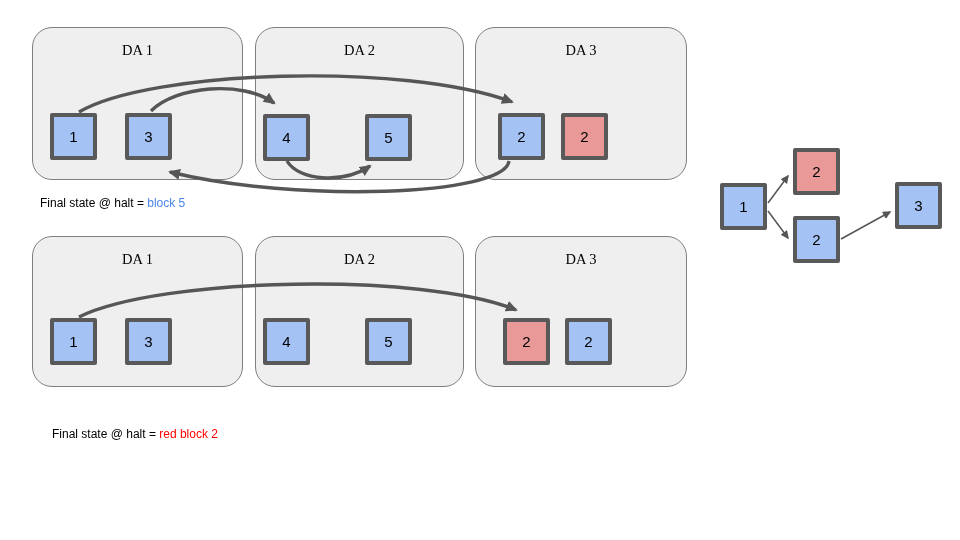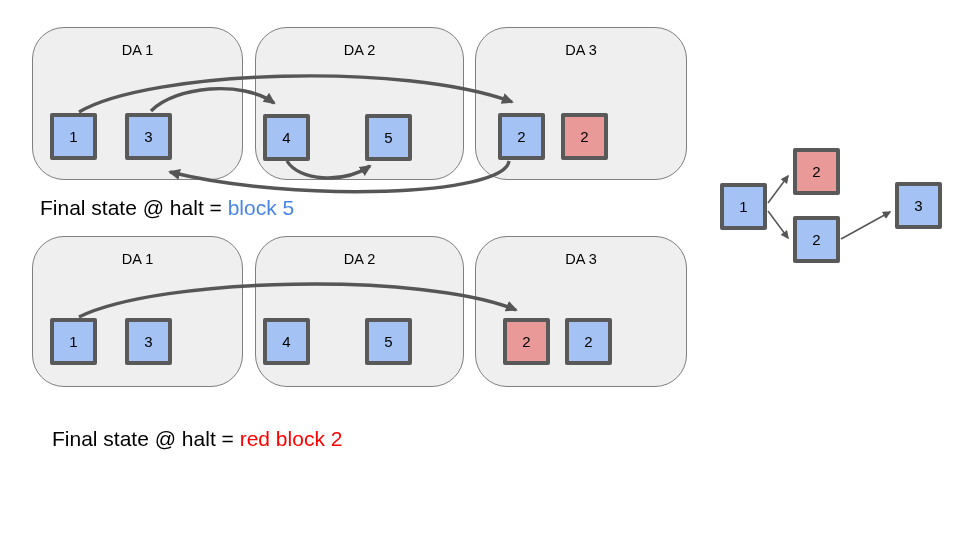--- a/index.html
+++ b/index.html
@@ -2,35 +2,35 @@
 <html><head>
 <meta charset="utf-8">
 <style>
   html,body{margin:0;padding:0;background:#ffffff;}
   .canvas{
     position:relative;width:960px;height:540px;overflow:hidden;
     font-family:"Liberation Sans", sans-serif;background:#ffffff;color:#000;
   }
   .da{
     position:absolute;background:#efefef;border:1px solid #7f7f7f;
-    border-radius:32px;box-sizing:border-box;z-index:1;
+    border-radius:20px;box-sizing:border-box;z-index:1;font-family:Liberation Serif, serif;
   }
   .da-label{
     position:absolute;top:14px;left:0;width:100%;text-align:center;
     font-size:14.5px;color:#000;
   }
   .block{
     position:absolute;width:39px;height:39px;border:4px solid #595959;
     border-radius:2px;display:flex;align-items:center;justify-content:center;
     font-size:15px;color:#000;z-index:2;box-sizing:content-box;
   }
   .block.blue{background:#a4c2f4;}
   .block.red{background:#ea9999;}
   .arrows{position:absolute;left:0;top:0;width:960px;height:540px;z-index:3;pointer-events:none;}
-  .caption{position:absolute;font-size:21px;color:#000;white-space:pre;z-index:2;}
+  .caption{position:absolute;font-size:12px;color:#000;white-space:pre;z-index:2;}
   .caption .res-blue{color:#4a86e8;}
   .caption .res-red{color:#ff0000;}
 </style>
 </head>
 <body>
 
 <div class="canvas">
 
   <div class="da" style="left:32px;top:27px;width:211px;height:153px">
     <div class="da-label">DA 1</div>

